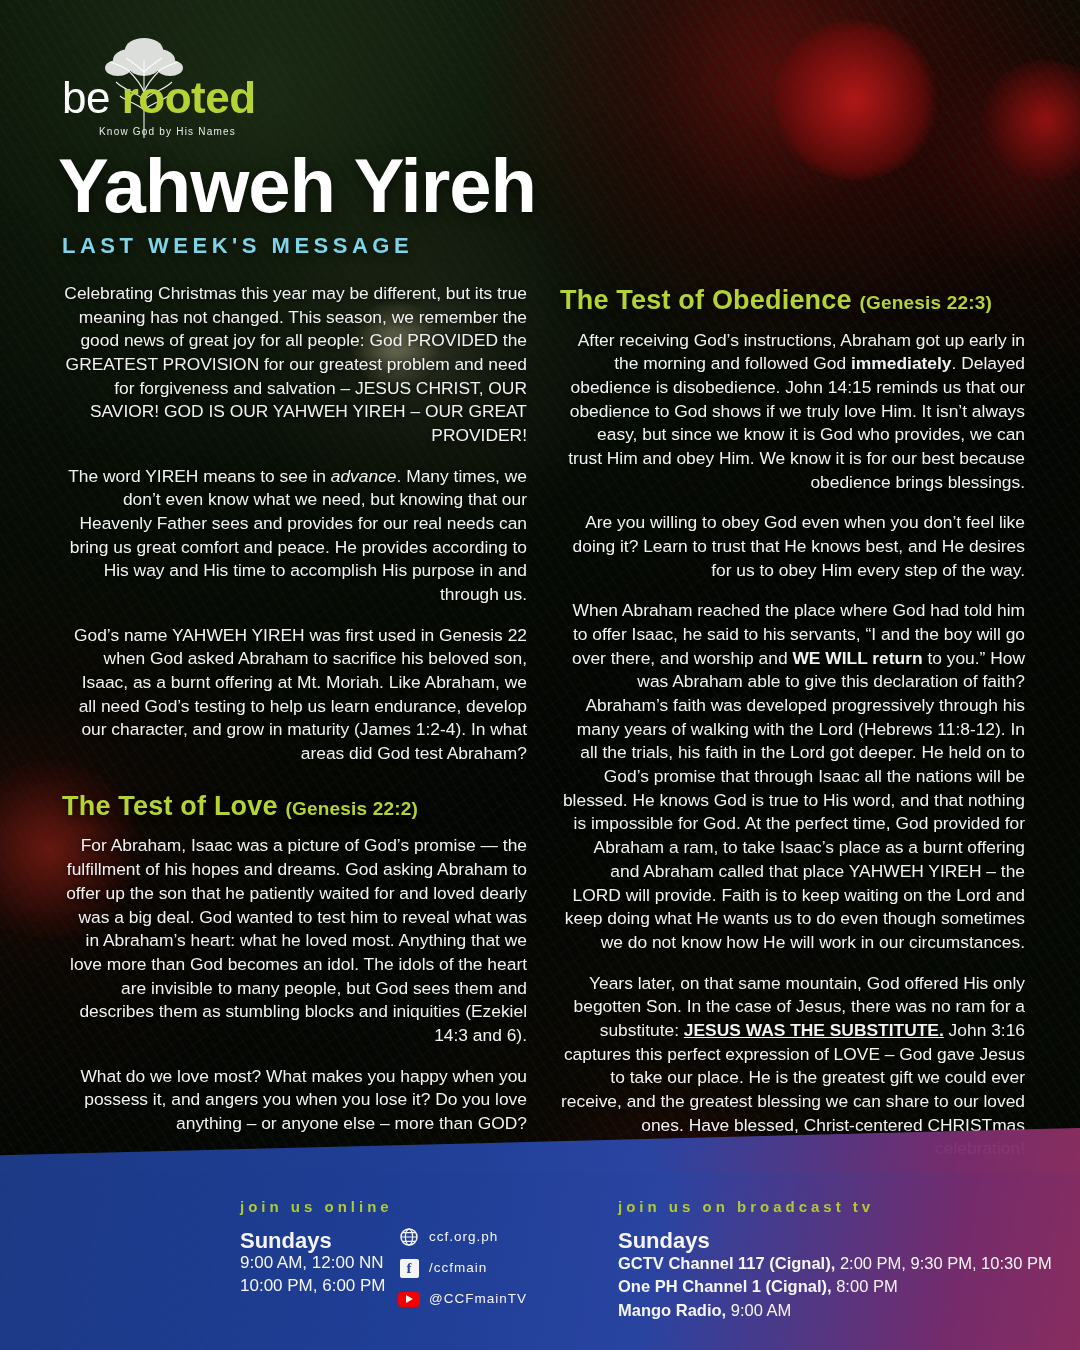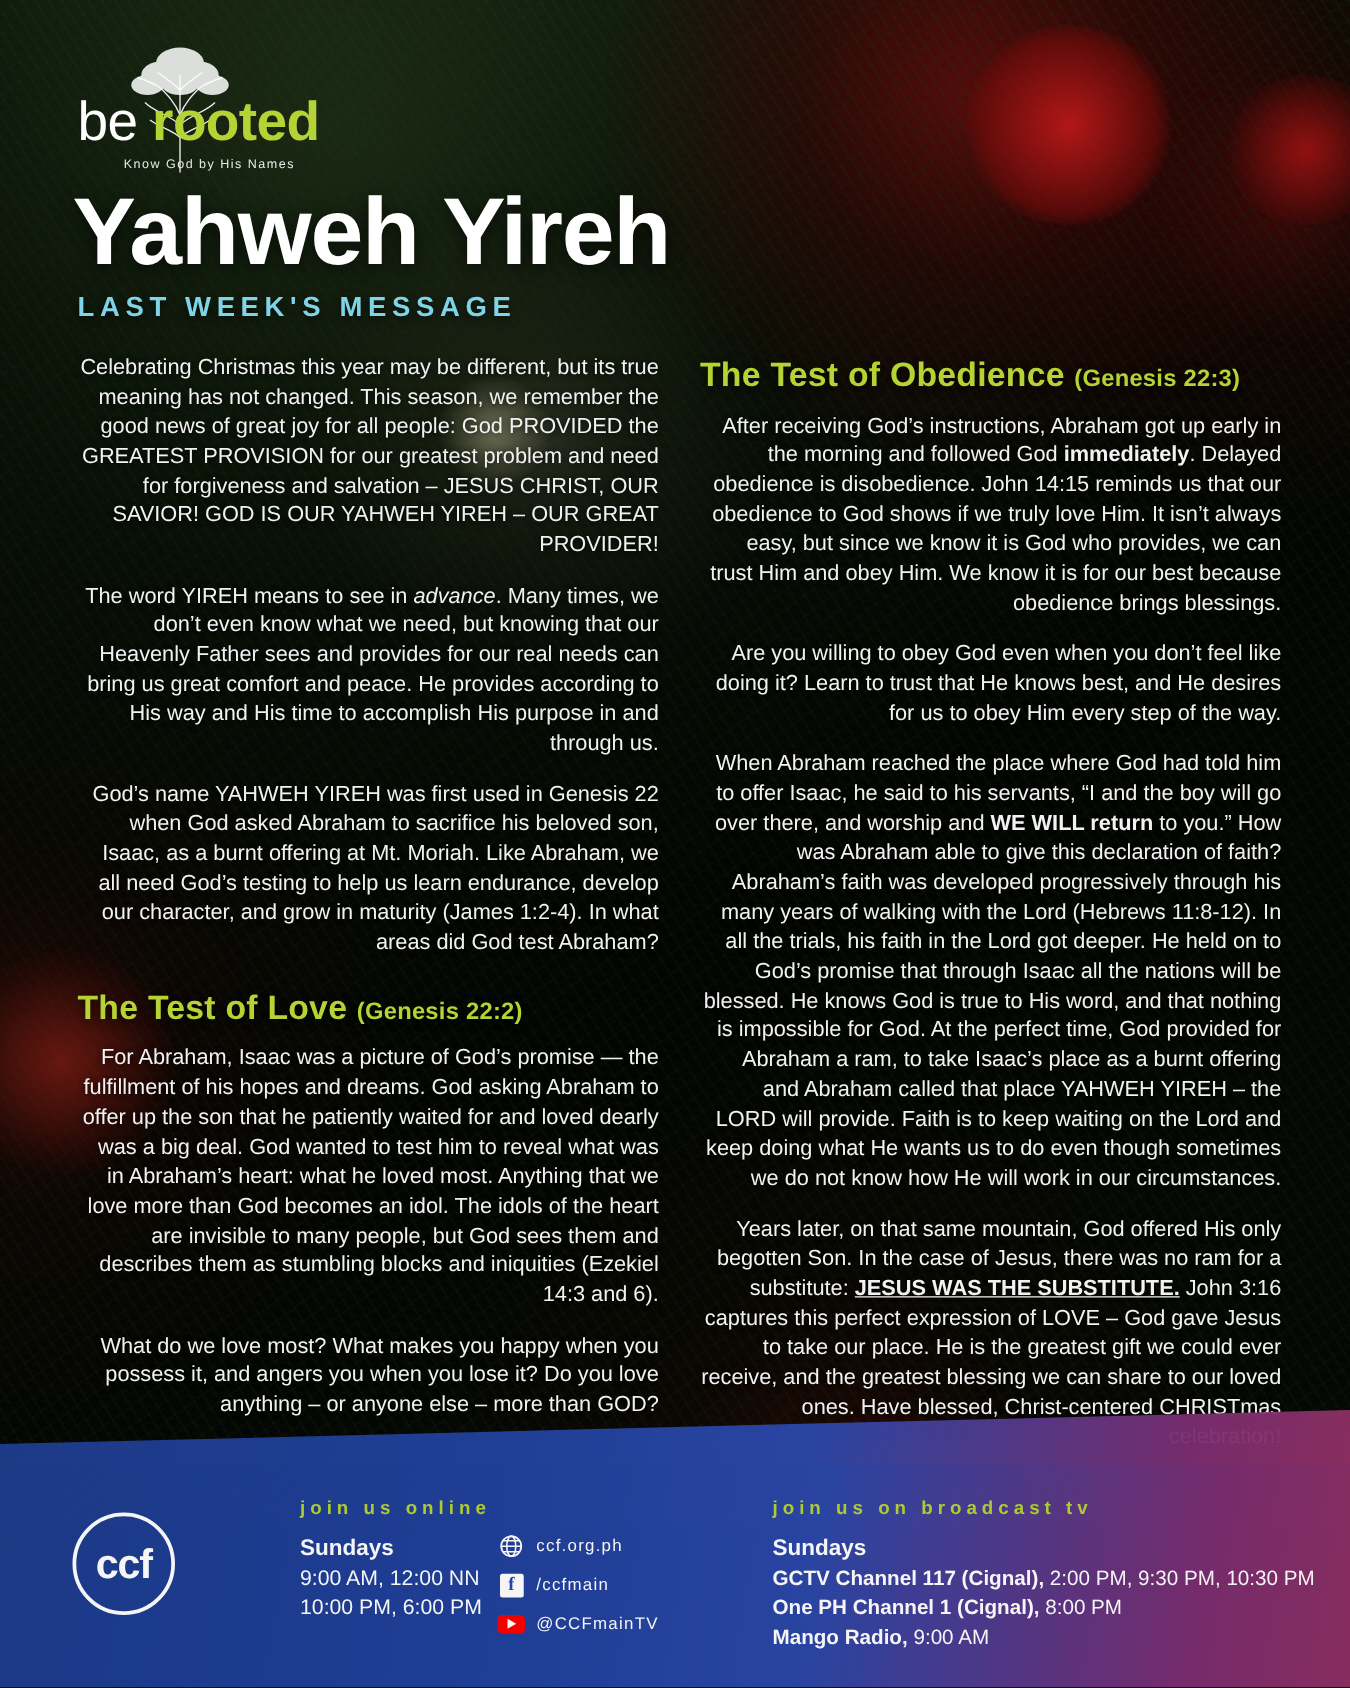--- a/index.html
+++ b/index.html
@@ -176,21 +176,21 @@
     position: absolute;
     font-size: 15px;
     font-weight: 700;
     letter-spacing: 4px;
     color: #b5d334;
   }
   .f-online-head { left: 240px; top: 26px; }
   .f-tv-head { left: 618px; top: 26px; }
   .f-day {
     position: absolute;
-    font-size: 18px;
+    font-size: 22px;
     font-weight: 700;
     color: #ffffff;
   }
   .f-online-day { left: 240px; top: 56px; }
   .f-tv-day { left: 618px; top: 56px; }
   .f-times {
     position: absolute;
     left: 240px;
     top: 80px;
     font-size: 17px;
@@ -316,21 +316,20 @@
       <p><span>After receiving God’s instructions, Abraham got up early in the morning and followed God </span><b>immediately</b><span>. Delayed obedience is disobedience. John 14:15 reminds us that our obedience to God shows if we truly love Him. It isn’t always easy, but since we know it is God who provides, we can trust Him and obey Him. We know it is for our best because obedience brings blessings.</span></p>
       <p>Are you willing to obey God even when you don’t feel like doing it? Learn to trust that He knows best, and He desires for us to obey Him every step of the way.</p>
       <p><span>When Abraham reached the place where God had told him to offer Isaac, he said to his servants, “I and the boy will go over there, and worship and </span><b>WE WILL return</b><span> to you.”  How was Abraham able to give this declaration of faith? Abraham’s faith was developed progressively through his many years of walking with the Lord (Hebrews 11:8-12). In all the trials, his faith in the Lord got deeper. He held on to God’s promise that through Isaac all the nations will be blessed. He knows God is true to His word, and that nothing is impossible for God. At the perfect time, God provided for Abraham a ram, to take Isaac’s place as a burnt offering and Abraham called that place YAHWEH YIREH – the LORD will provide. Faith is to keep waiting on the Lord and keep doing what He wants us to do even though sometimes we do not know how He will work in our circumstances.</span></p>
       <p><span>Years later, on that same mountain, God offered His only begotten Son. In the case of Jesus, there was no ram for a substitute: </span><b><u>JESUS WAS THE SUBSTITUTE.</u></b><span> John 3:16 captures this perfect expression of LOVE – God gave Jesus to take our place. He is the greatest gift we could ever receive, and the greatest blessing we can share to our loved ones. Have blessed, Christ-centered CHRISTmas celebration!</span></p>
     </div>
 
   </div>
 
   <div class="footer-slant"></div>
   <div class="footer">
-    <div class="ccf-logo">ccf</div>
 
     <div class="f-head f-online-head">join us online</div>
     <div class="f-day f-online-day">Sundays</div>
     <div class="f-times">
       <div>9:00 AM, 12:00 NN</div>
       <div>10:00 PM, 6:00 PM</div>
     </div>
 
     <div class="f-social">
       <div class="f-social-row">

